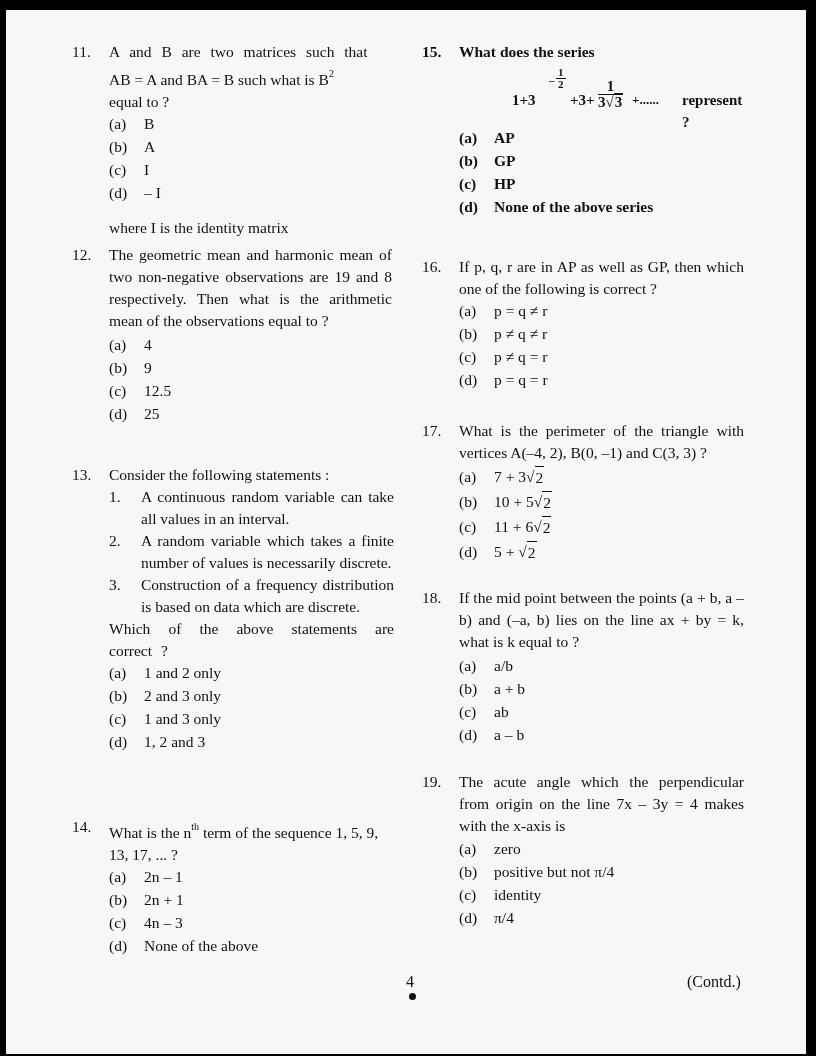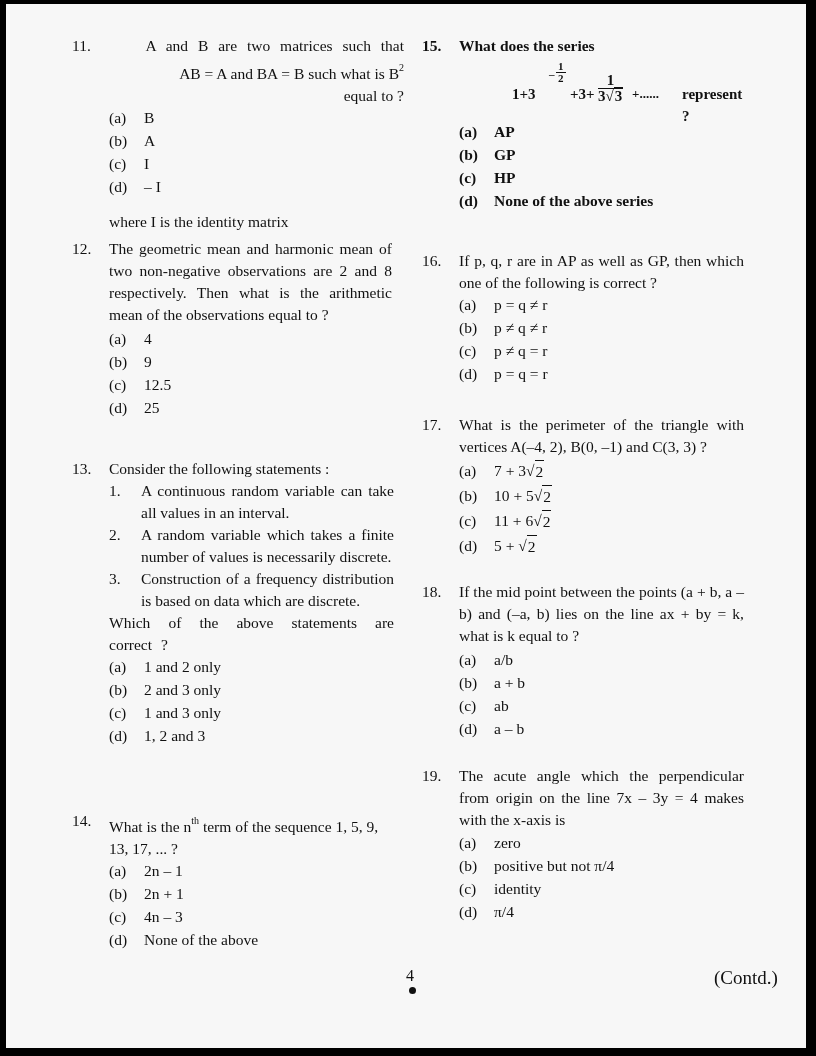--- a/index.html
+++ b/index.html
@@ -1,44 +1,44 @@
 <!DOCTYPE html>
 <html><head>
 <meta charset="utf-8">
 <style>
   html, body { margin:0; padding:0; }
   body { width:816px; height:1056px; background:#000; position:relative; overflow:hidden;
          font-family:"Liberation Serif", "DejaVu Serif", serif; color:#111; }
-  .page { position:absolute; left:6px; top:4px; width:800px; height:1044px; background:#f7f7f7; }
+  .page { position:absolute; left:6px; top:10px; width:800px; height:1044px; background:#f7f7f7; }
   .q { position:absolute; font-size:15.5px; line-height:22px; }
   .qnum { position:absolute; left:0; top:0; }
   .qtext { margin-left:37px; text-align:justify; }
   .opts { margin-left:37px; }
   .opt { display:flex; height:23px; }
   .lab { width:35px; }
   .stmt { display:flex; margin-left:37px; text-align:justify; }
   .stmt .sn { width:32px; flex:none; }
   .stmt .st { flex:1; }
   .sup { font-size:10px; vertical-align:8px; }
   .series { font-size:15px; position:relative; height:52px; margin-left:90px; margin-top:6px; }
   .frac { display:inline-block; vertical-align:middle; text-align:center; line-height:15px; }
   .frac .n { border-bottom:1px solid #111; display:block; padding:0 2px; }
   .footer-num { position:absolute; left:400px; top:963px; font-size:16px; }
   .dot { position:absolute; left:403px; top:983px; width:7px; height:7px; background:#111; border-radius:50%; }
-  .contd { position:absolute; left:681px; top:963px; font-size:19px;margin-left:27px; }
+  .contd { position:absolute; left:681px; top:963px; font-size:16px; }
   .ov { border-top:1px solid #111; padding:0 1px; }
 </style>
 </head>
 <body>
 
 <div class="page">
 
   <div class="q" style="left:66px;top:31px;width:332px;">
     <span class="qnum">11.</span>
-    <div class="qtext" style="text-align:right;">
+    <div class="qtext" style="text-align:left;">
       <div style="word-spacing:6px;">A and B are two matrices such that</div>
       <div><span>AB = A and BA = B such what is B</span><span class="sup">2</span></div>
       <div>equal to ?</div>
     </div>
     <div class="opts">
       <div class="opt">
           <span class="lab">(a)</span>
           <span>B</span>
         </div>
       <div class="opt">
@@ -52,21 +52,21 @@
       <div class="opt">
           <span class="lab">(d)</span>
           <span>– I</span>
         </div>
     </div>
     <div class="qtext" style="margin-top:12px;">where I is the identity matrix</div>
   </div>
 
   <div class="q" style="left:66px;top:234px;width:320px;">
     <span class="qnum">12.</span>
-    <div class="qtext">The geometric mean and harmonic mean of two non-negative observations are 2 and 8 respectively. Then what is the arithmetic mean of the observations equal to ?</div>
+    <div class="qtext">The geometric mean and harmonic mean of two non-negative observations are 19 and 8 respectively. Then what is the arithmetic mean of the observations equal to ?</div>
     <div class="opts" style="margin-top:2px;">
       <div class="opt">
           <span class="lab">(a)</span>
           <span>4</span>
         </div>
       <div class="opt">
           <span class="lab">(b)</span>
           <span>9</span>
         </div>
       <div class="opt">

